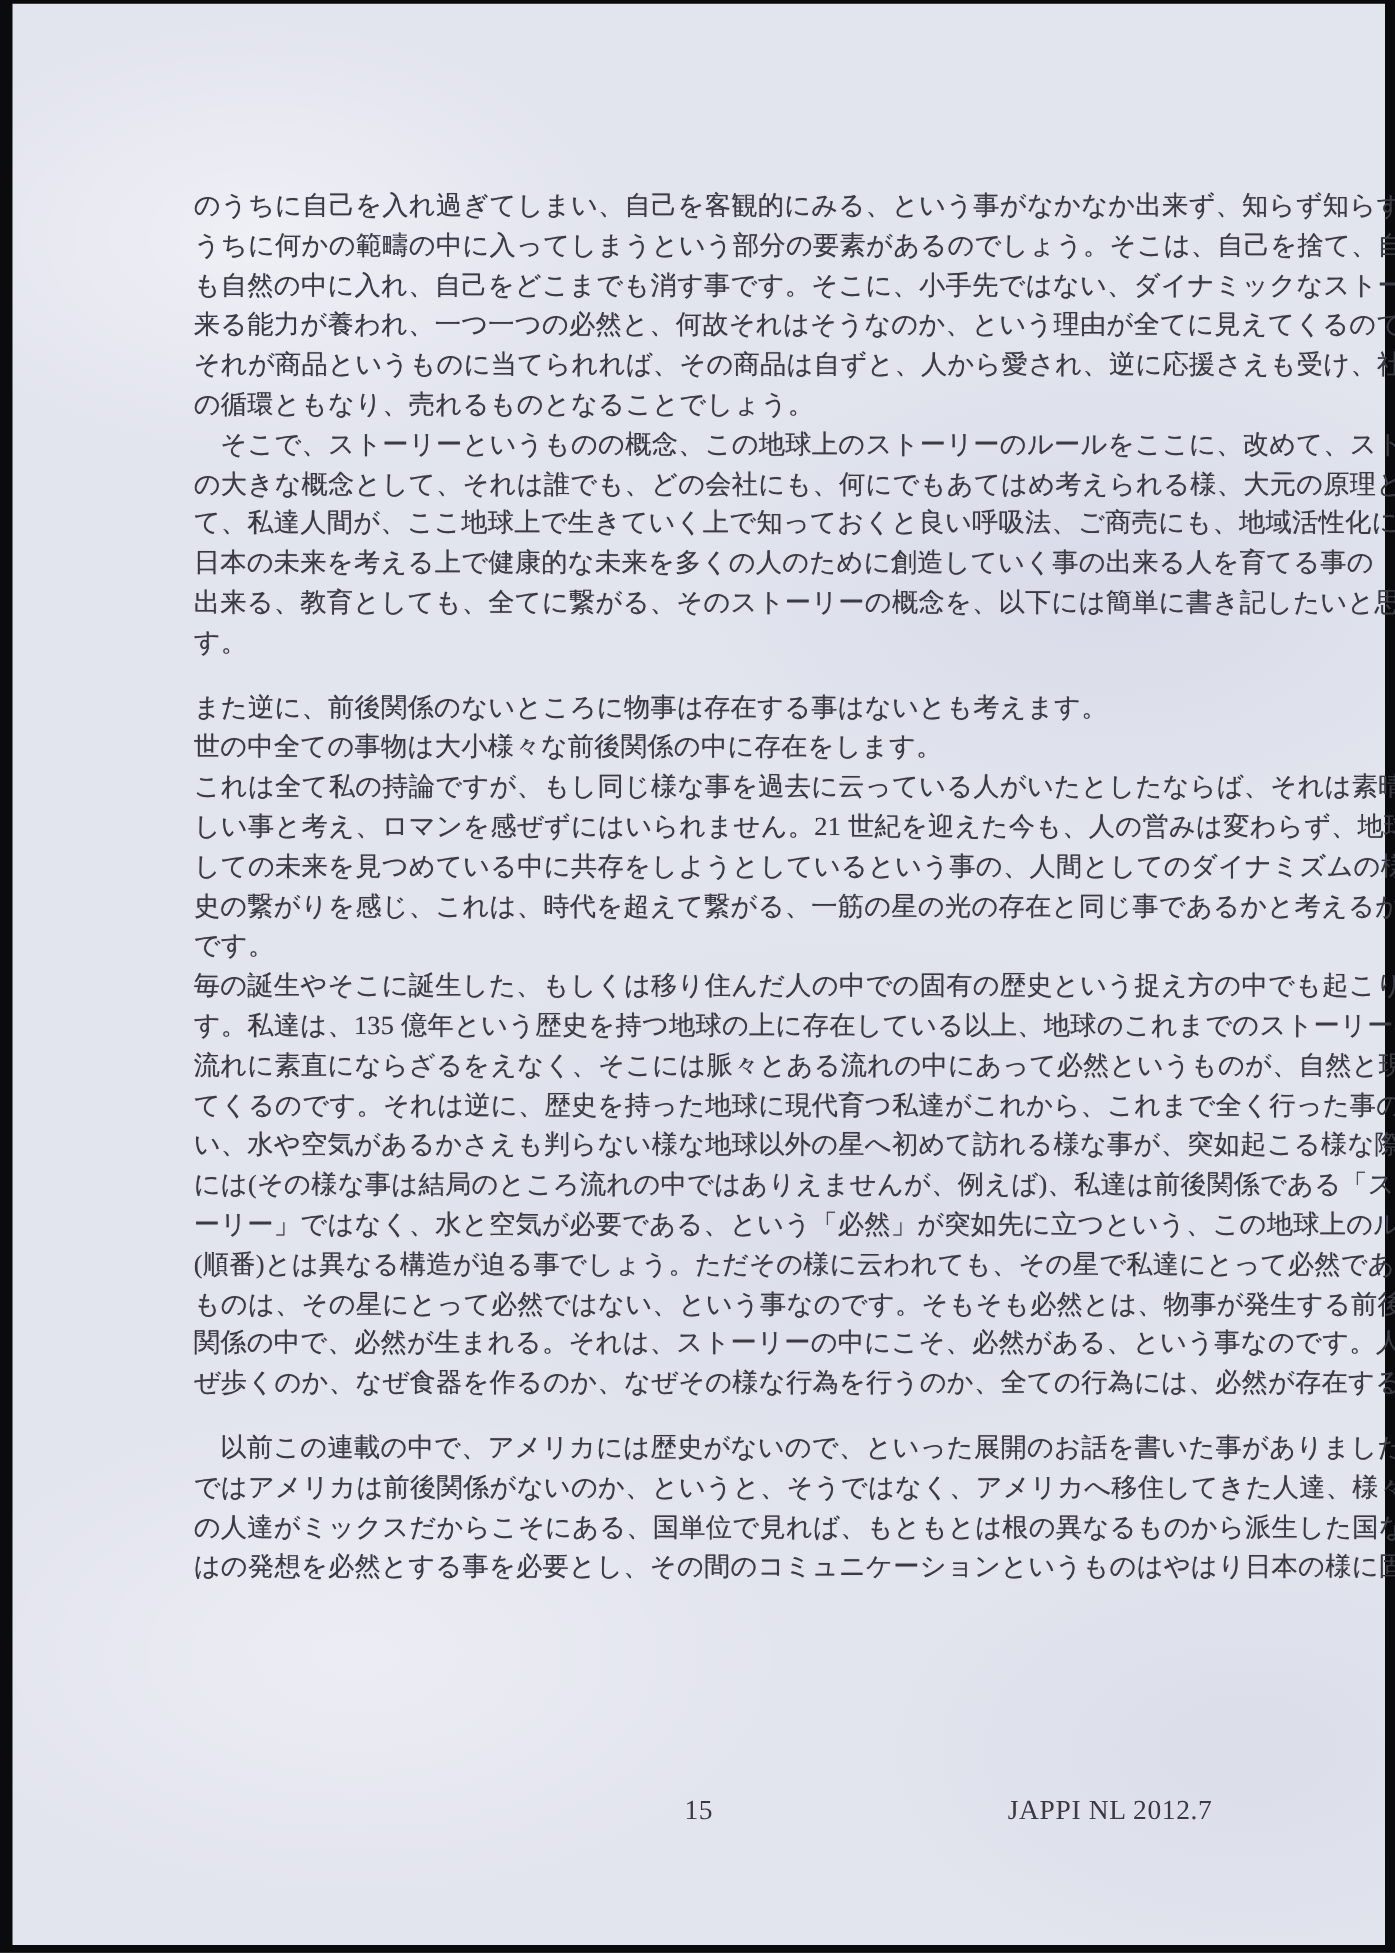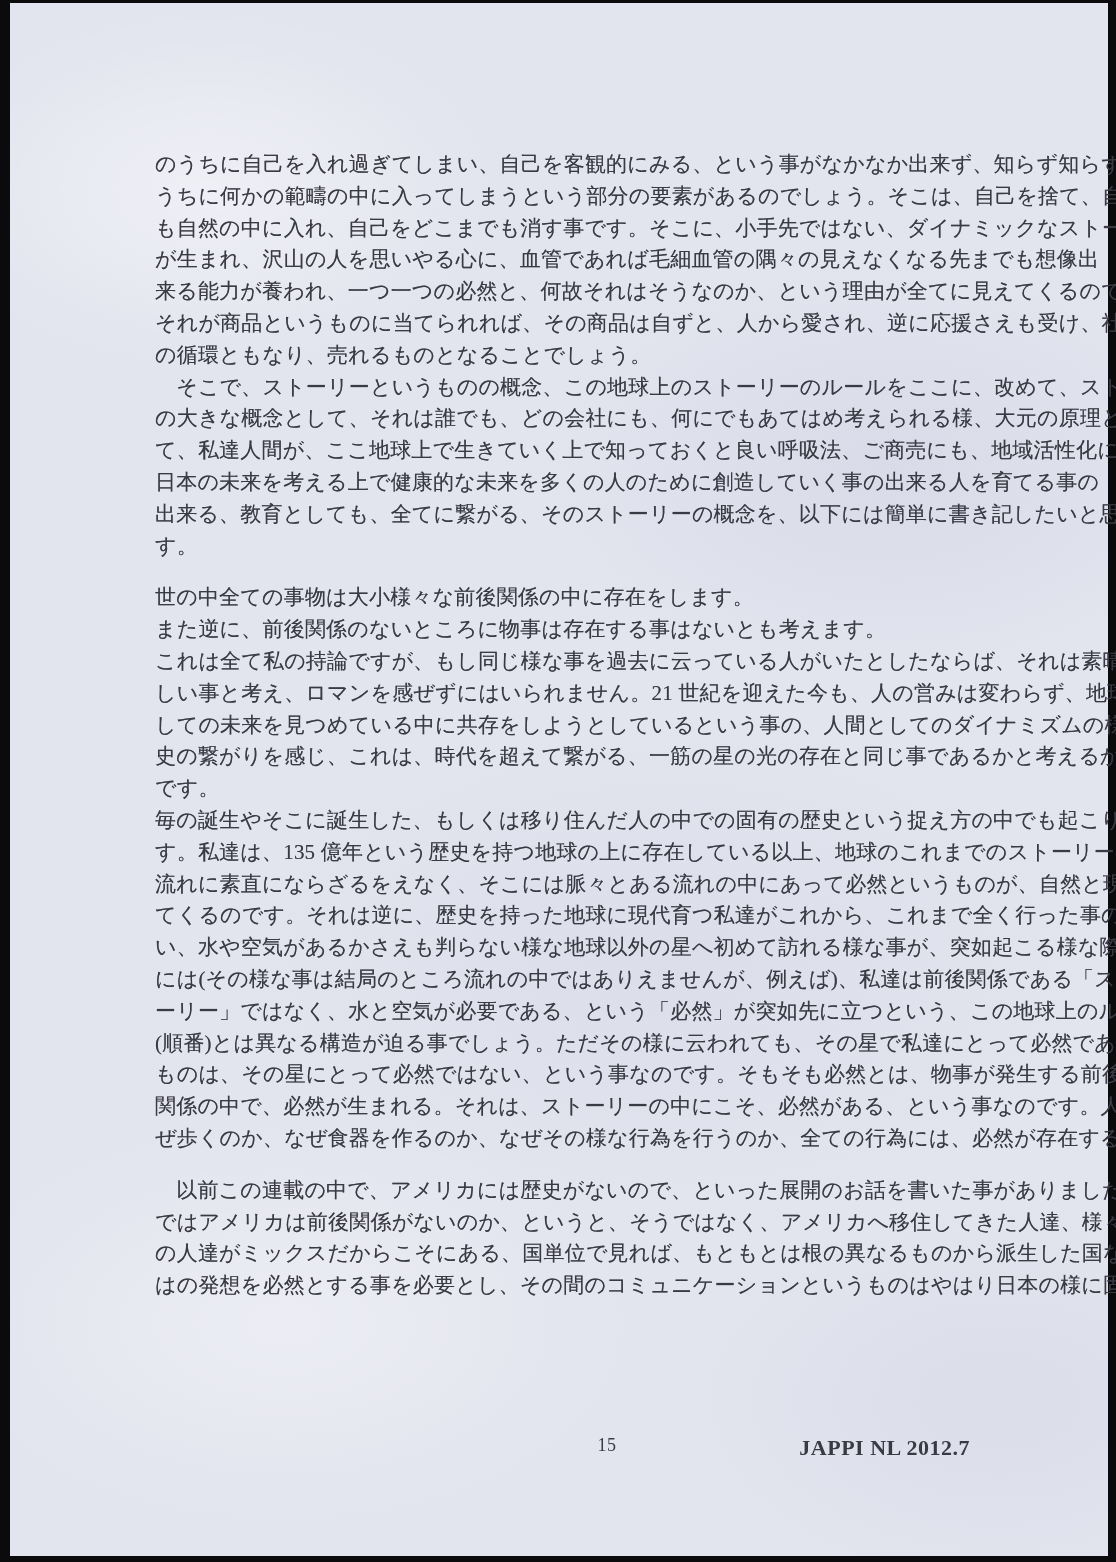--- a/index.html
+++ b/index.html
@@ -52,61 +52,58 @@
     left: 0;
     right: 0;
     top: 1432px;  
     height: 32px;
     color: #3a3a44;
   }
   .page-number {
     position: absolute;
     left: 50%;
     transform: translateX(-50%);
-    font-size: 18px;
+    font-size: 22px;
     letter-spacing: 0.5px;
-    margin-left: 48px;
   }
   .issue-label {
     position: absolute;
     right: 138px;
     font-size: 22px;
     letter-spacing: 0.5px;
-    font-weight: bold;
   }
 </style>
 </head>
 <body>
 
 <div class="screen">
   <div class="paper">
 
     <div class="text-column">
 
     <div class="para">
           <div class="line">のうちに自己を入れ過ぎてしまい、自己を客観的にみる、という事がなかなか出来ず、知らず知らずの</div>
           <div class="line">うちに何かの範疇の中に入ってしまうという部分の要素があるのでしょう。そこは、自己を捨て、自己を</div>
           <div class="line">も自然の中に入れ、自己をどこまでも消す事です。そこに、小手先ではない、ダイナミックなストーリー</div>
-          <div class="line">が生まれ、沢山の人を思いやる心に、血管であれば毛細血管の隅々の見えなくなる先までも想像出</div>
           <div class="line">来る能力が養われ、一つ一つの必然と、何故それはそうなのか、という理由が全てに見えてくるのです。</div>
           <div class="line">それが商品というものに当てられれば、その商品は自ずと、人から愛され、逆に応援さえも受け、社会</div>
           <div class="line">の循環ともなり、売れるものとなることでしょう。</div>
         </div>
         <div class="para">
           <div class="line">　そこで、ストーリーというものの概念、この地球上のストーリーのルールをここに、改めて、ストーリー</div>
           <div class="line">の大きな概念として、それは誰でも、どの会社にも、何にでもあてはめ考えられる様、大元の原理とし</div>
           <div class="line">て、私達人間が、ここ地球上で生きていく上で知っておくと良い呼吸法、ご商売にも、地域活性化にも、</div>
           <div class="line">日本の未来を考える上で健康的な未来を多くの人のために創造していく事の出来る人を育てる事の</div>
           <div class="line">出来る、教育としても、全てに繋がる、そのストーリーの概念を、以下には簡単に書き記したいと思いま</div>
           <div class="line">す。</div>
         </div>
         <div class="spacer"></div>
         <div class="para">
+          <div class="line">また逆に、前後関係のないところに物事は存在する事はないとも考えます。</div>
           <div class="line">世の中全ての事物は大小様々な前後関係の中に存在をします。</div>
-          <div class="line">また逆に、前後関係のないところに物事は存在する事はないとも考えます。</div>
           <div class="line">これは全て私の持論ですが、もし同じ様な事を過去に云っている人がいたとしたならば、それは素晴ら</div>
           <div class="line">しい事と考え、ロマンを感ぜずにはいられません。21 世紀を迎えた今も、人の営みは変わらず、地球と</div>
           <div class="line">しての未来を見つめている中に共存をしようとしているという事の、人間としてのダイナミズムの様な歴</div>
           <div class="line">史の繋がりを感じ、これは、時代を超えて繋がる、一筋の星の光の存在と同じ事であるかと考えるから</div>
           <div class="line">です。</div>
           <div class="line">毎の誕生やそこに誕生した、もしくは移り住んだ人の中での固有の歴史という捉え方の中でも起こりま</div>
           <div class="line">す。私達は、135 億年という歴史を持つ地球の上に存在している以上、地球のこれまでのストーリーの</div>
           <div class="line">流れに素直にならざるをえなく、そこには脈々とある流れの中にあって必然というものが、自然と現れ</div>
           <div class="line">てくるのです。それは逆に、歴史を持った地球に現代育つ私達がこれから、これまで全く行った事のな</div>
           <div class="line">い、水や空気があるかさえも判らない様な地球以外の星へ初めて訪れる様な事が、突如起こる様な際</div>

